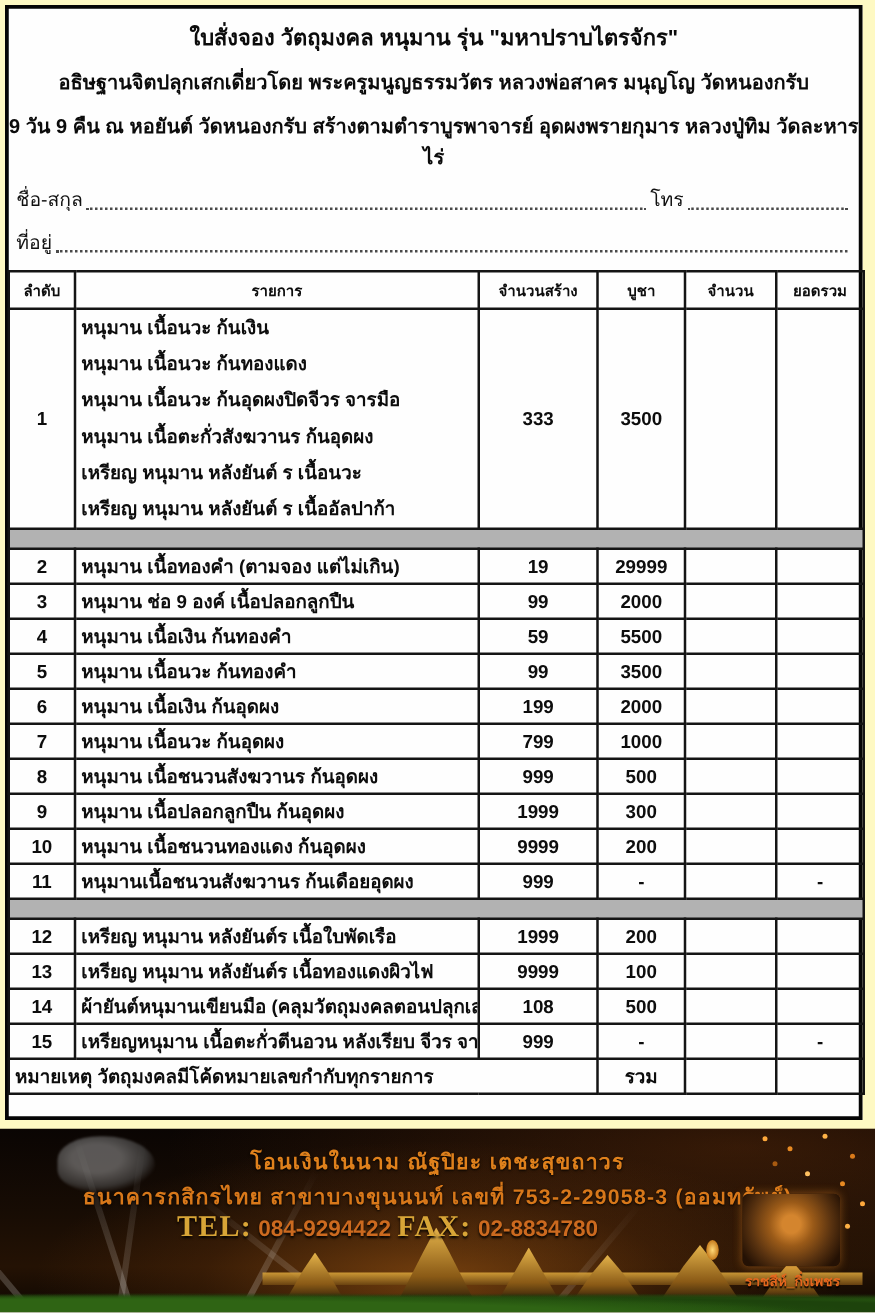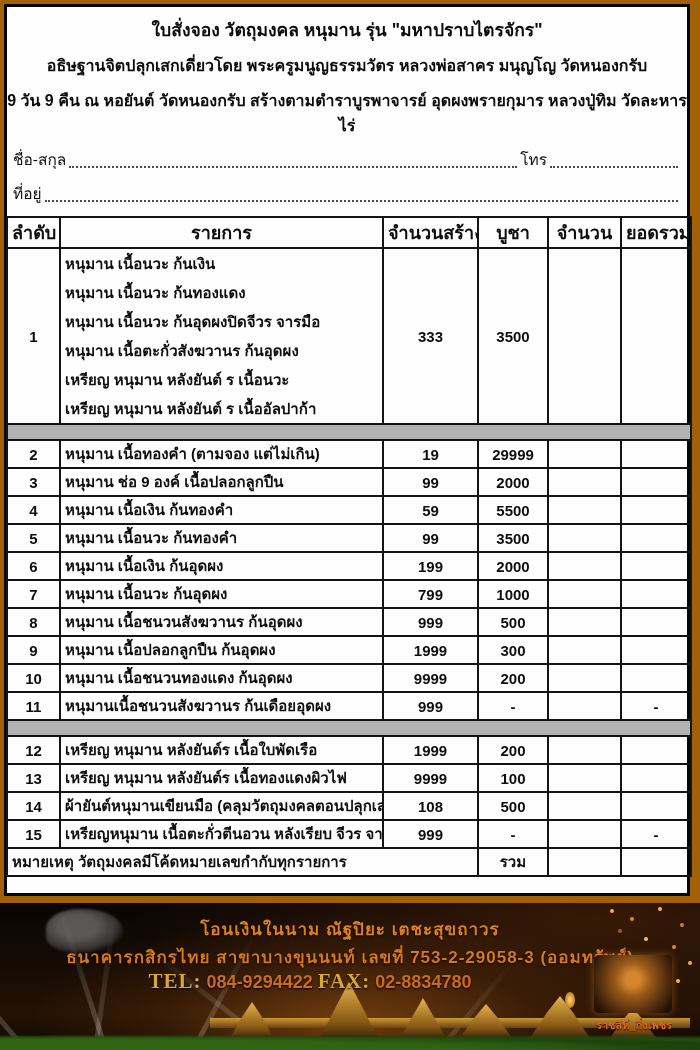--- a/index.html
+++ b/index.html
@@ -1,36 +1,36 @@
 <!DOCTYPE html>
 <html><head>
 <meta charset="utf-8">
 <style>
   html,body{margin:0;padding:0;}
   body{width:700px;height:1050px;background:#e9e9e9;font-family:"Liberation Sans",sans-serif;}
-  .page{position:relative;width:700px;height:1050px;background:#a16207;overflow:hidden;}
+  .page{position:relative;width:700px;height:1050px;background:#fef9c3;overflow:hidden;}
 
   
   .doc{position:absolute;top:4px;left:4px;width:686px;height:892px;border:3px solid #050505;background:#fefefe;box-sizing:border-box;}
   .hdr{ text-align:center;color:#0b0b0b;font-weight:bold;}
   .hdr.t1{margin-top:9px;font-size:17.5px;}
   .hdr.t2{margin-top:9px;font-size:16px;font-weight:600;}
   .hdr.t3{margin-top:10px;font-size:16px;font-weight:600;}
   .hdr.t4{margin-top:10px;font-size:16px;font-weight:600;}
 
   .fillrow{display:flex;align-items:flex-end;margin:10px 6px 0 6px;font-size:15.5px;font-weight:400;color:#111;height:24px;}
   .dotline{flex:1;border-bottom:2px dotted #4a4a4a;margin:0 3px 4px 3px;height:14px;}
   .dotline.short{flex:0 0 128px;}
 
   
   table.grid{border-collapse:collapse;table-layout:fixed;width:684px;margin:10px 0 0 -1px;}
   table.grid td{border:2px solid #141414;padding:0 4px;font-size:15px;font-weight:600;color:#0d0d0d;overflow:hidden;white-space:nowrap;}
   td.c{text-align:center;}
   td.item{text-align:left;padding-left:7px;}
-  tr.hrow td{height:28px;text-align:center;font-size:18px;}
+  tr.hrow td{height:28px;text-align:center;font-size:12px;}
   tr.drow td{height:26px;}
   tr.sep td{height:14px;background:#b2b2b2;padding:0;}
   .r1lines div{height:29px;line-height:29px;text-align:left;}
   tr.frow td{height:26px;}
 
   
   .banner{position:absolute;left:0;top:903px;width:700px;height:147px;overflow:hidden;
     background:
       radial-gradient(ellipse at 50% 82%, rgba(214,118,26,.45) 0%, rgba(120,60,12,.25) 38%, rgba(0,0,0,0) 65%),
       radial-gradient(ellipse at 85% 10%, rgba(150,70,15,.30) 0%, rgba(0,0,0,0) 55%),
@@ -68,21 +68,21 @@
       62px 36px 0 #e88a22, 12px 40px 0 #c96f16, 78px 52px 0 #ffa93c, 44px 52px 0 #b35f12,
       26px 64px 0 #e88a22, 66px 70px 0 #ffb347, 8px 20px 0 #a85a10;}
   .dragon{position:absolute;left:46px;top:6px;width:78px;height:44px;opacity:.55;filter:blur(1px);
     background:radial-gradient(ellipse at 40% 40%, #9a9a9a 0 30%, #555 60%, transparent 75%);
     border-radius:45% 55% 50% 40%;}
 
   .bl{position:absolute;width:700px;text-align:center;font-weight:bold;}
   .bl1{top:12px;font-size:17px;color:#e0811c;text-shadow:0 1px 2px #000;letter-spacing:1px;}
   .bl2{top:40px;font-size:17px;color:#d8781a;text-shadow:0 1px 2px #000;letter-spacing:1px;}
   .bl3{top:66px;font-size:18px;color:#cc6a1f;text-shadow:0 1px 2px #000;width:560px;left:30px;}
-  .bl3 .lab{font-family:"Liberation Serif",serif;font-size:21px;color:#d8a537;letter-spacing:1px;}
+  .bl3 .lab{font-family:"Liberation Serif",serif;font-size:24px;color:#d8a537;letter-spacing:1px;}
 
   .lion{position:absolute;left:594px;top:52px;width:78px;height:58px;border-radius:5px;
     background:
       radial-gradient(circle at 50% 42%, #d4852e 0 14%, #9a5a18 34%, #5a3310 62%, #241104 88%),
       linear-gradient(#3a2008,#120a03);
     box-shadow:0 0 8px rgba(255,150,40,.4);}
   .lioncap{position:absolute;left:576px;top:113px;width:116px;text-align:center;font-size:11px;font-weight:bold;color:#e5671e;text-shadow:0 1px 1px #000;}
 </style>
 </head>
 <body>

